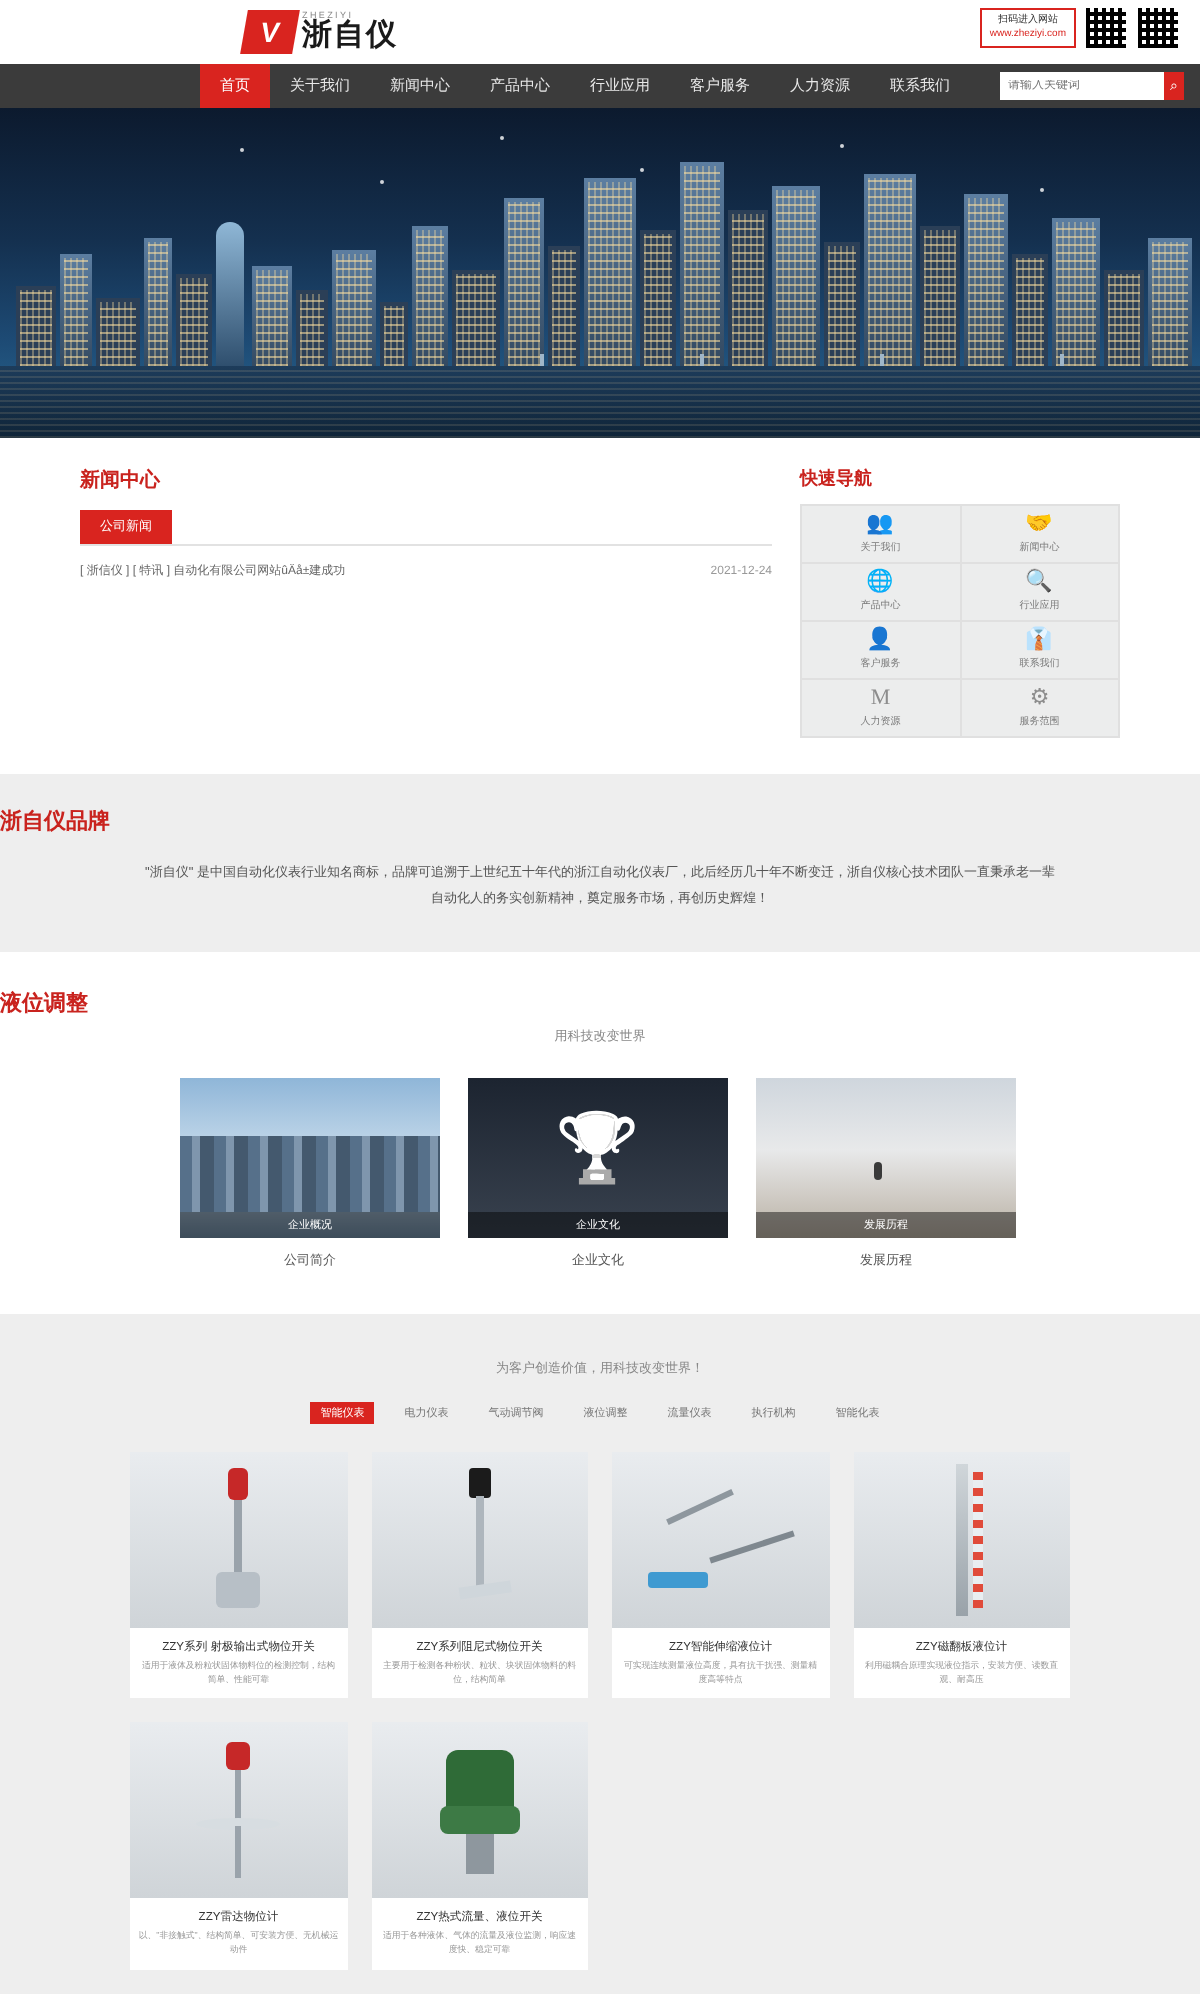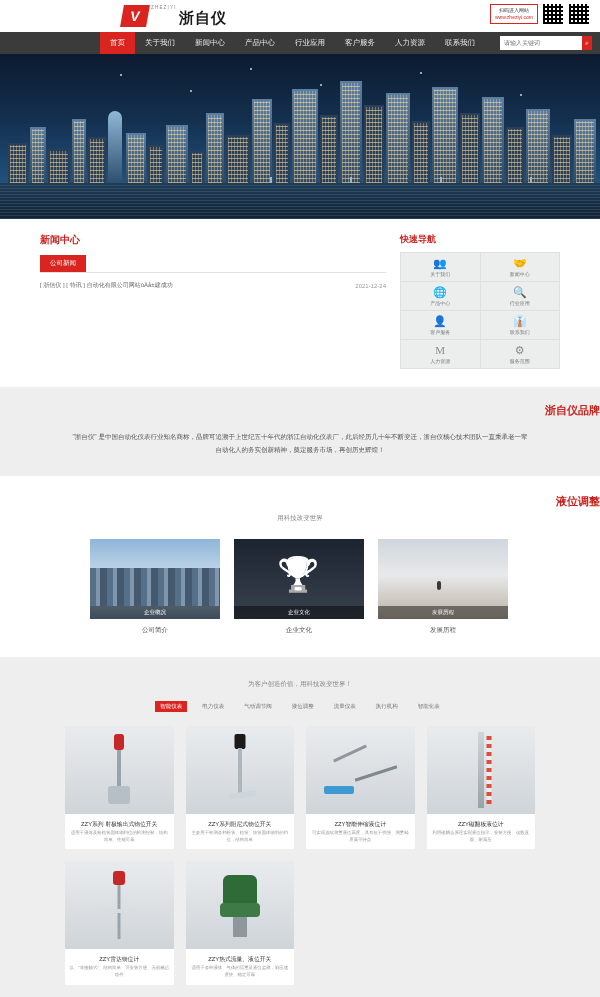--- a/index.html
+++ b/index.html
@@ -26,21 +26,21 @@
     width: 26px; height: 22px;
     background: #d9241f;
     color: #fff;
     font-weight: bold;
     font-size: 14px;
     display: flex; align-items: center; justify-content: center;
     transform: skewX(-10deg);
     margin-right: 3px;
   }
   .logo-text { line-height: 1.05; }
-  .logo-cn { font-size: 15px; font-weight: bold; color: #1a1a1a; letter-spacing: 1px; margin-left: 28px; }
+  .logo-cn { font-size: 15px; font-weight: bold; color: #1a1a1a; letter-spacing: 1px; }
   .logo-en { font-size: 4.5px; color: #888; letter-spacing: 1.2px; }
 
   .topright {
     position: absolute;
     right: 10px; top: 3px;
     display: flex; align-items: center; gap: 4px;
   }
   .topright-box {
     border: 1px solid #d9241f;
     padding: 2px 4px;
@@ -143,21 +143,21 @@
   .quick-cell {
     background: #eceded; height: 28px;
     display: flex; flex-direction: column; align-items: center; justify-content: center;
     gap: 2px;
   }
   .quick-cell .ico { font-size: 11px; color: #8d8d8d; line-height: 1; }
   .quick-cell .lbl { font-size: 5px; color: #7a7a7a; }
 
   
   .section-gray { background: #eeeeee; padding: 16px 0 20px; }
-  .sec-title { text-align: right; font-size: 11px; color: #c9231e; font-weight: bold; }
+  .sec-title { text-align: left; font-size: 11px; color: #c9231e; font-weight: bold; }
   .sec-sub { text-align: center; font-size: 6.5px; color: #888; margin-top: 5px; }
   .brand-text {
     width: 460px; margin: 12px auto 0; font-size: 6.5px; line-height: 2;
     color: #555; text-align: center;
   }
 
   
   .cards { display: flex; gap: 14px; width: 420px; margin: 16px auto 0; }
   .card { width: 130px; }
   .card .img { height: 80px; position: relative; overflow: hidden; }

